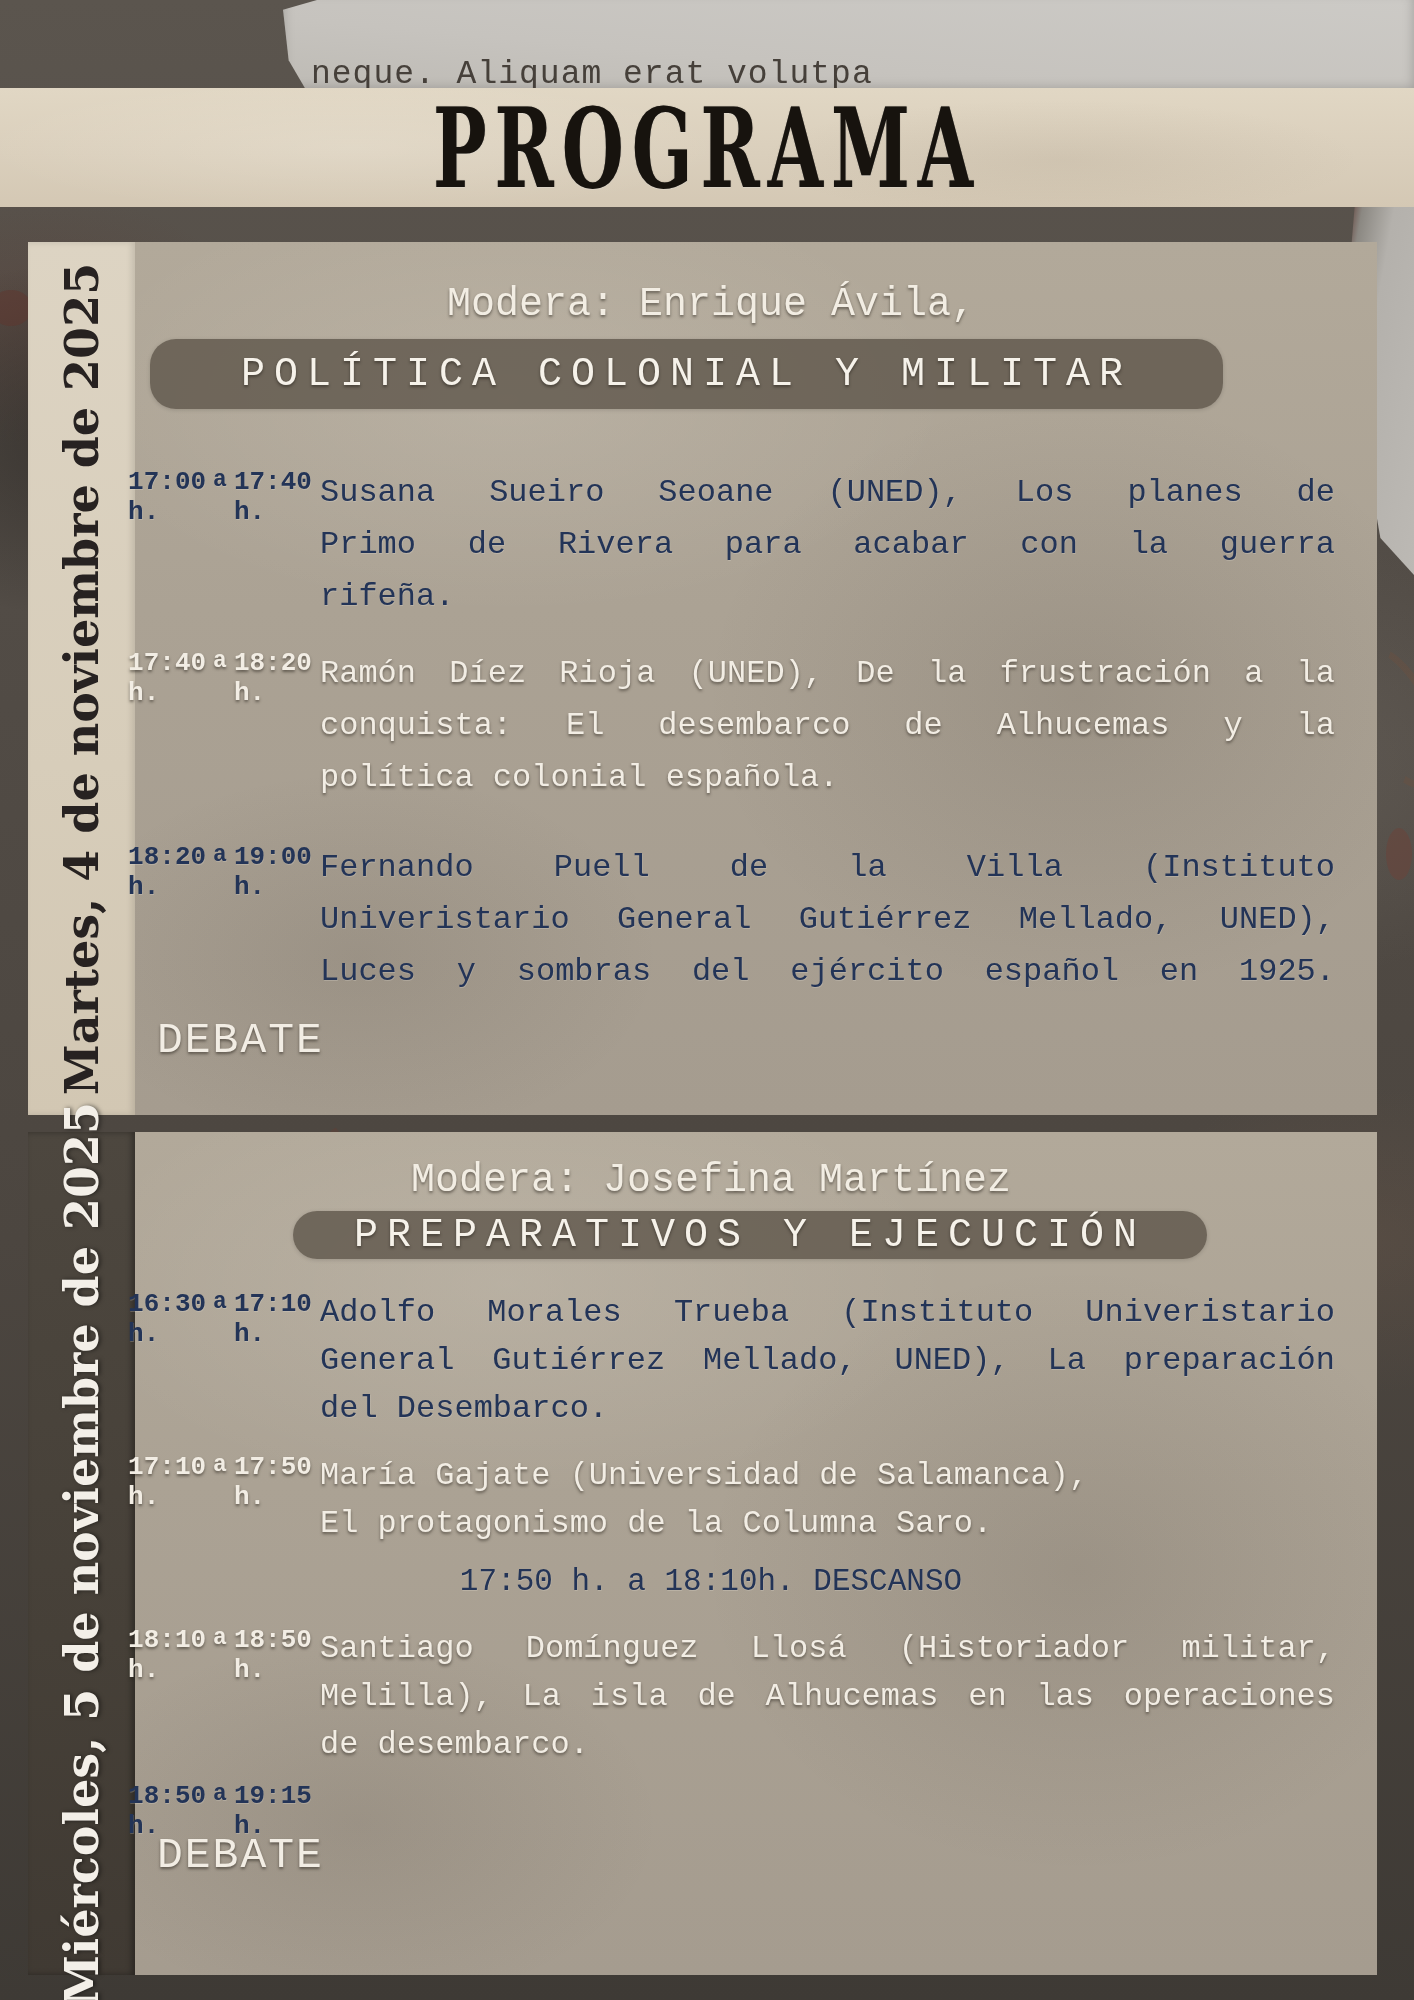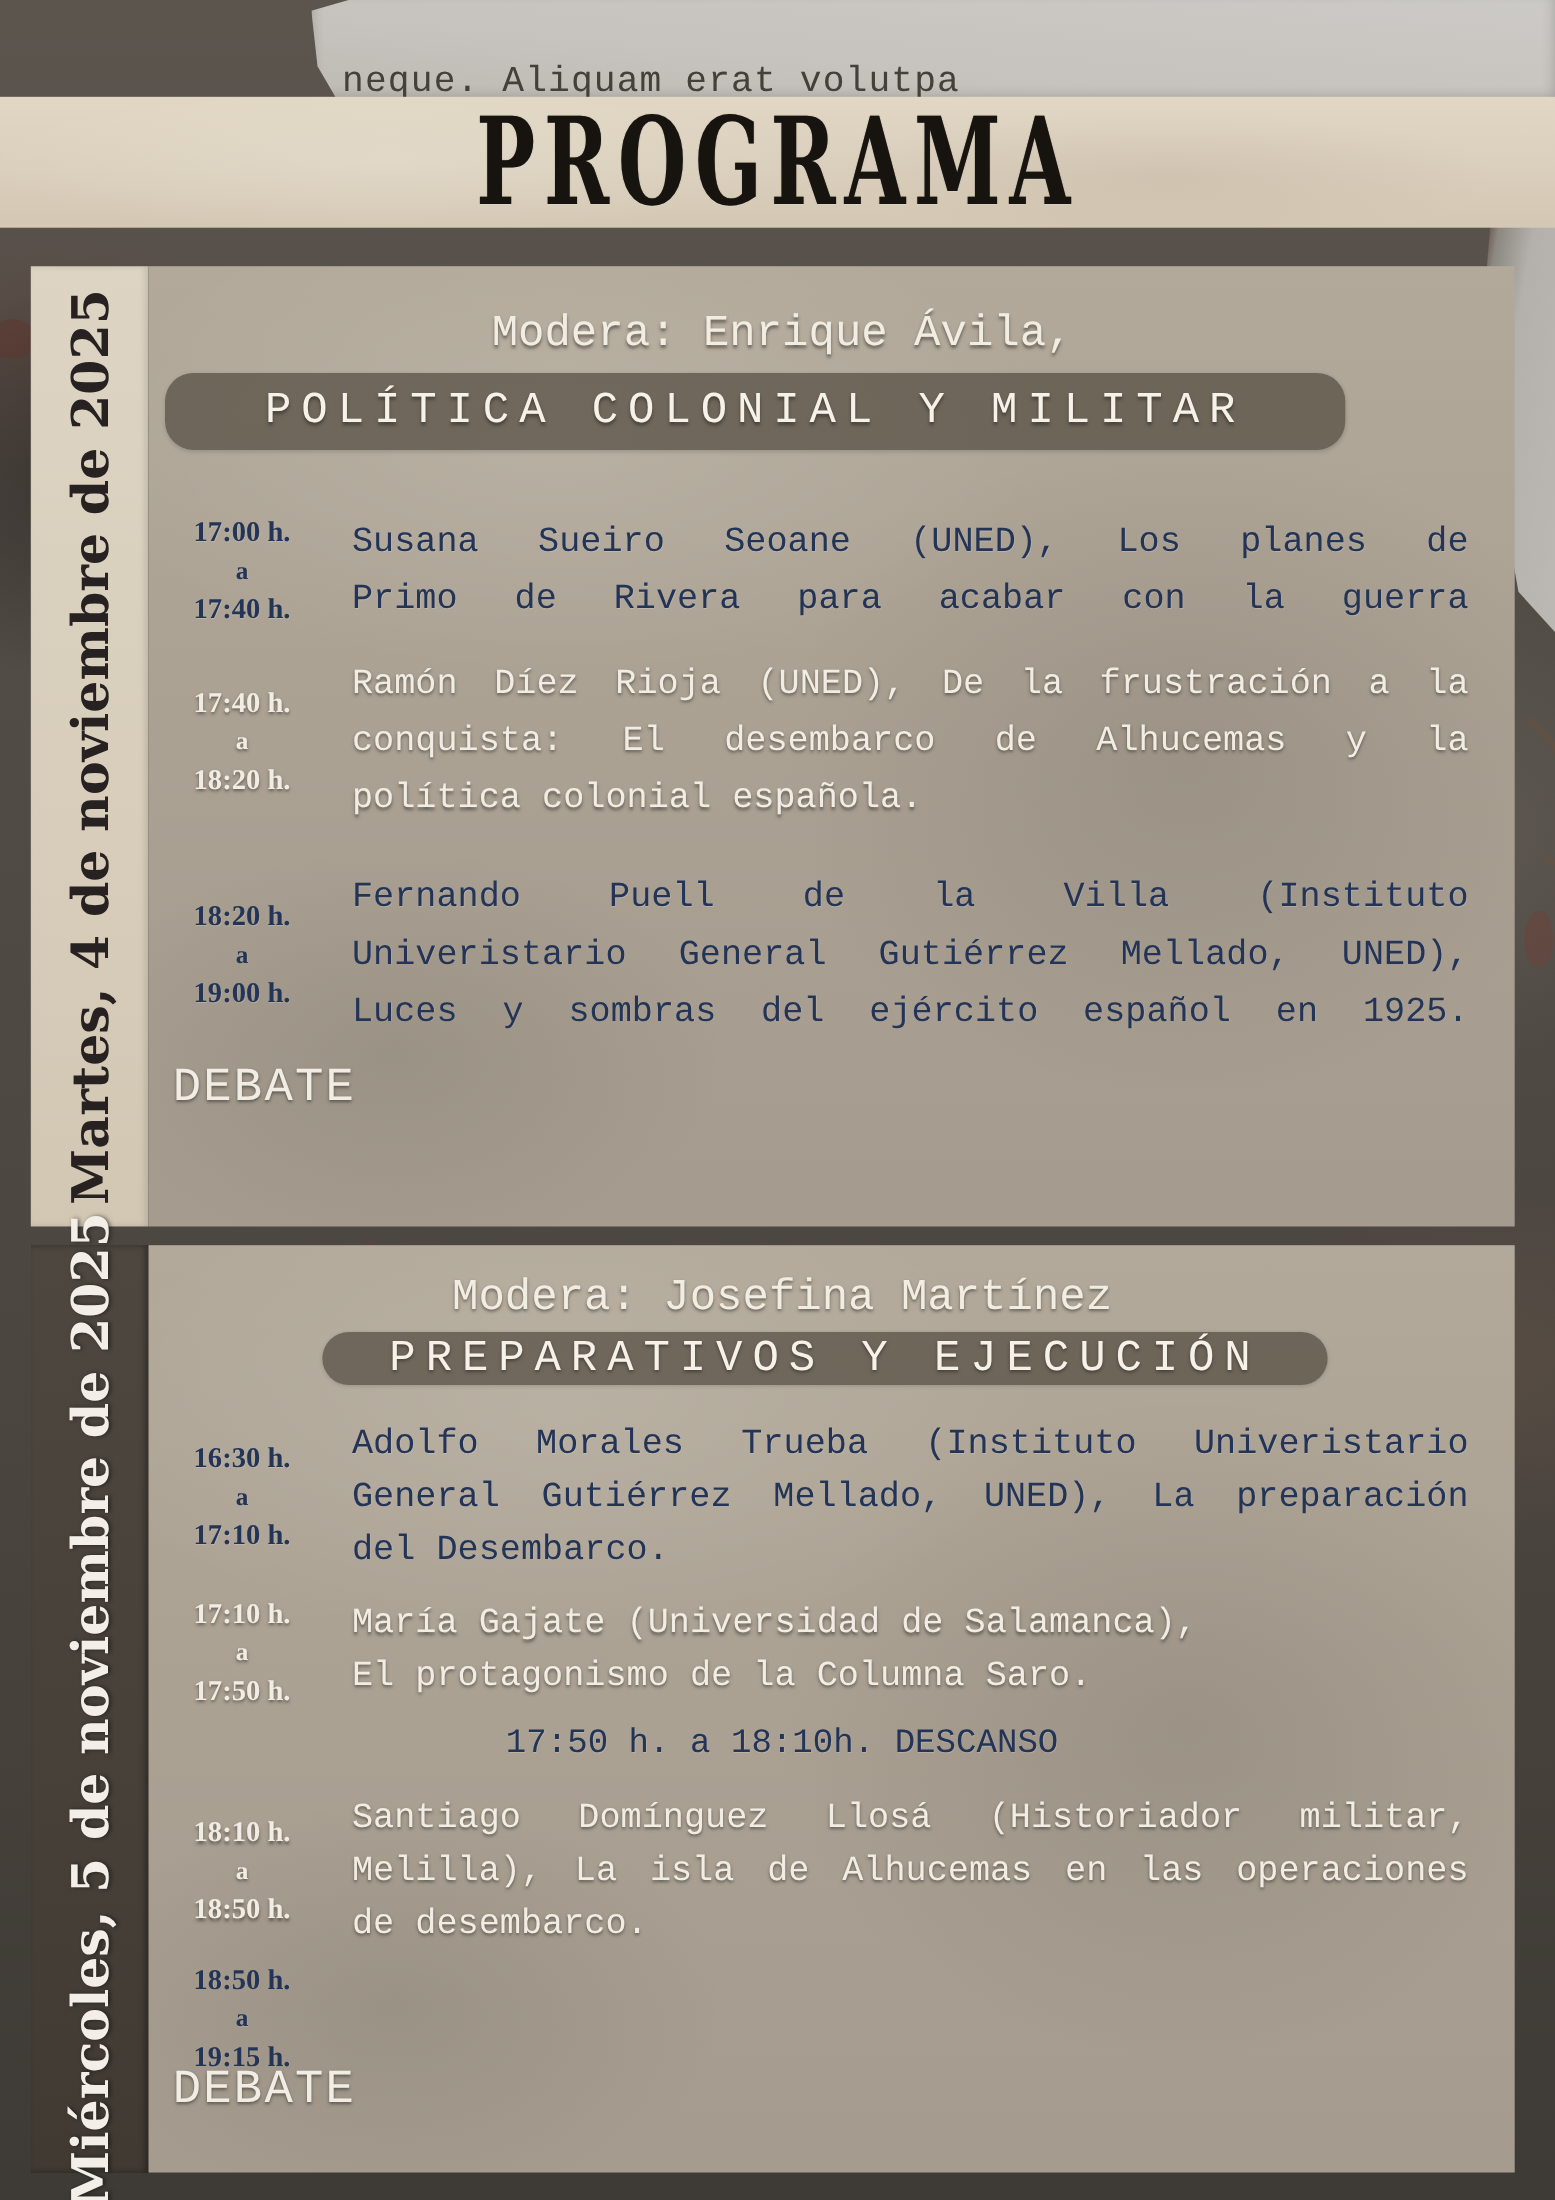--- a/index.html
+++ b/index.html
@@ -60,22 +60,22 @@
   .moderator{text-align:center;font-size:40px;color:#f2ede3;
     text-shadow:0 2px 3px rgba(38,33,26,.55);transform:translateX(-45px);}
   .p1 .moderator{margin-top:40px;}
   .p2 .moderator{margin-top:26px;}
   .badge{border-radius:26px;background:rgba(84,76,65,.72);display:flex;align-items:center;
     justify-content:center;color:#f6f2ea;font-size:40px;letter-spacing:9px;
     text-shadow:0 2px 3px rgba(30,26,20,.5);box-shadow:0 1px 4px rgba(0,0,0,.15);}
   .p1 .badge{margin:12px 0 0 15px;width:1073px;height:70px;}
   .p2 .badge{margin:8px 0 0 158px;width:914px;height:48px;}
   .entry{display:flex;margin-left:15px;}
-  .times{width:140px;margin-right:30px;display:flex;flex-direction:column;justify-content:center;
-    align-items:center;gap:7px;font-family:Liberation Serif, serif;font-weight:700;font-size:26px;}
+  .times{width:140px;margin-right:30px;display:flex;justify-content:center;
+    align-items:flex-start;gap:7px;font-family:Liberation Mono, monospace;font-weight:700;font-size:26px;}
   .times .sep{font-size:23px;}
   .etext{width:1015px;font-size:32px;}
   .p1 .etext{line-height:52px;}
   .p2 .etext{line-height:48px;}
   .line.j{text-align:justify;text-align-last:justify;}
   .ink-navy{color:#233457;text-shadow:0.5px 0.5px 0 rgba(242,237,228,.22);}
   .ink-white{color:#f2ede4;text-shadow:0 2px 3px rgba(38,33,26,.55);}
   .p1 .e1{margin-top:58px;} .p1 .e2{margin-top:25px;} .p1 .e3{margin-top:38px;}
   .p2 .e1{margin-top:30px;} .p2 .e2{margin-top:19px;} .p2 .e3{margin-top:26px;} .p2 .e4{margin-top:12px;}
   .break-line{margin-top:16px;text-align:center;font-size:31px;color:#233457;
@@ -116,20 +116,21 @@
 
       <div class="entry e1 ink-navy">
         <div class="times">
           <span class="t">17:00 h.</span>
           <span class="sep">a</span>
           <span class="t">17:40 h.</span>
         </div>
         <div class="etext">
           <div class="line j">Susana Sueiro Seoane (UNED), Los planes de</div>
           <div class="line j">Primo de Rivera para acabar con la guerra</div>
+          <div class="line">rifeña.</div>
         </div>
       </div>
 
       <div class="entry e2 ink-white">
         <div class="times">
           <span class="t">17:40 h.</span>
           <span class="sep">a</span>
           <span class="t">18:20 h.</span>
         </div>
         <div class="etext">

